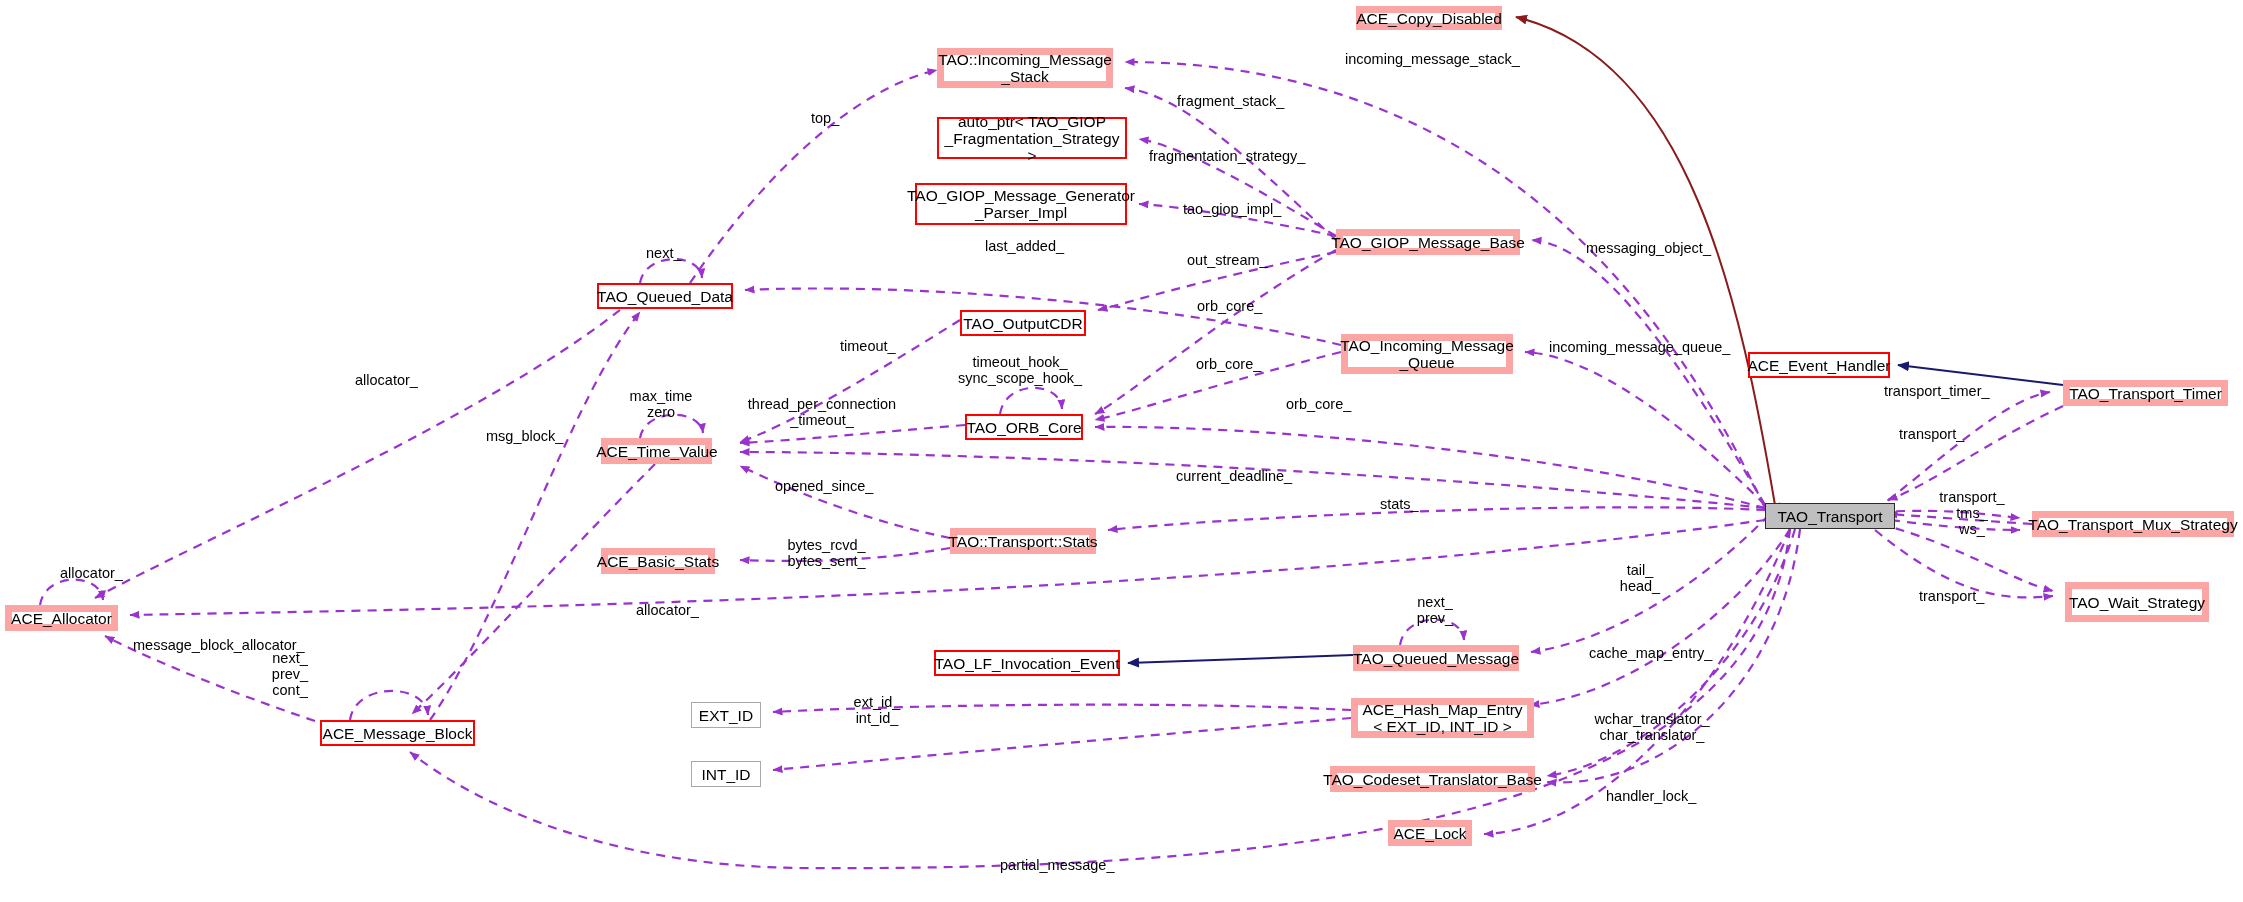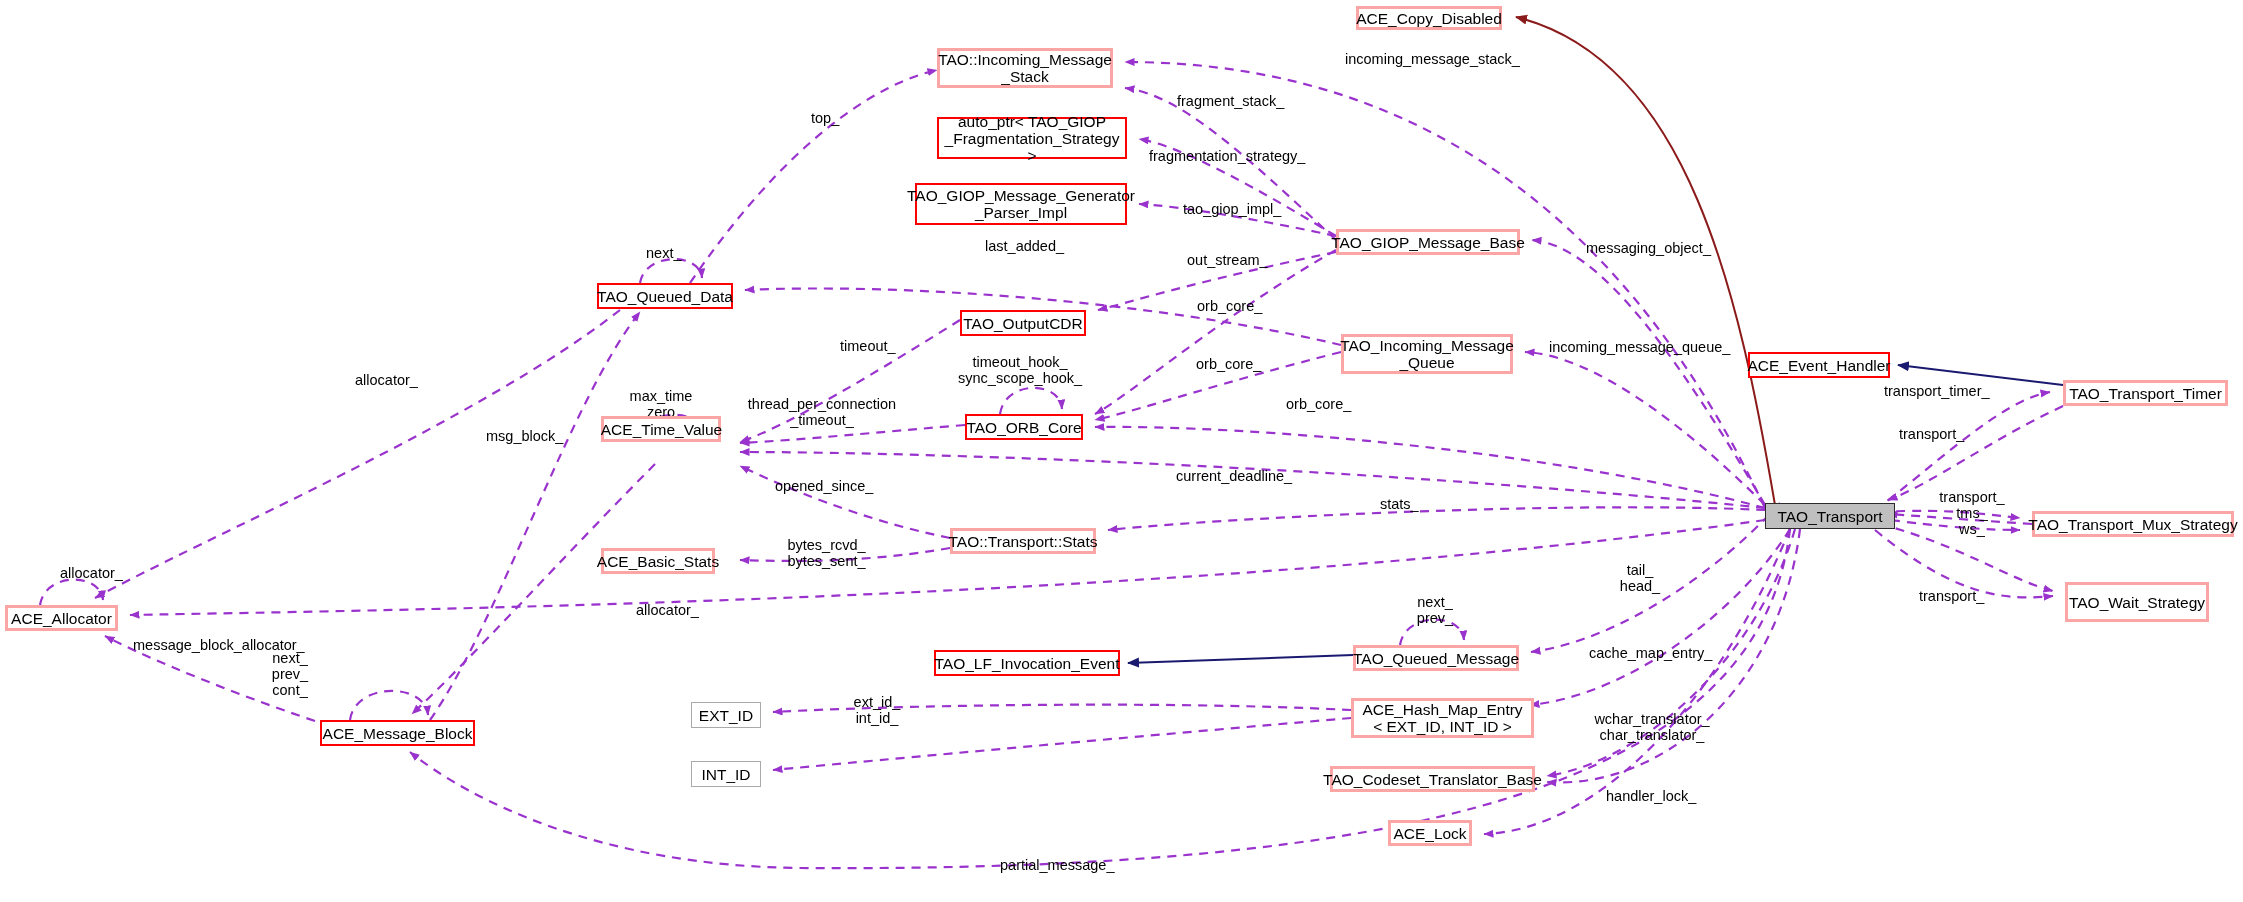--- a/index.html
+++ b/index.html
@@ -25,21 +25,21 @@
     pointer-events: none;
   }
   .node {
     position: absolute;
     box-sizing: border-box;
     display: flex;
     align-items: center;
     justify-content: center;
     text-align: center;
     background: #ffffff;
-    border: 3px solid #fca5a5;
+    border: 7px solid #fca5a5;
     color: #000000;
     font-size: 15.5px;
     line-height: 17px;
     white-space: pre-line;
     padding: 1px 5px;
     z-index: 5;
   }
   .node.red {
     border: 2px solid #ff0000;
   }
@@ -222,21 +222,21 @@
   </div>
 
   <div class="node plain" style="left:2063px; top:380px; width:165px; height:26px;">
     <span>TAO_Transport_Timer</span>
   </div>
 
   <div class="node red" style="left:965px; top:414px; width:118px; height:26px;">
     <span>TAO_ORB_Core</span>
   </div>
 
-  <div class="node plain" style="left:601px; top:416px; width:120px; height:26px;padding-left:6px;">
+  <div class="node plain" style="left:601px; top:438px; width:111px; height:26px;padding-left:6px;">
     <span>ACE_Time_Value</span>
   </div>
 
   <div class="node focus" style="left:1765px; top:503px; width:130px; height:26px;">
     <span>TAO_Transport</span>
   </div>
 
   <div class="node plain" style="left:2032px; top:511px; width:202px; height:26px;">
     <span>TAO_Transport_Mux_Strategy</span>
   </div>

